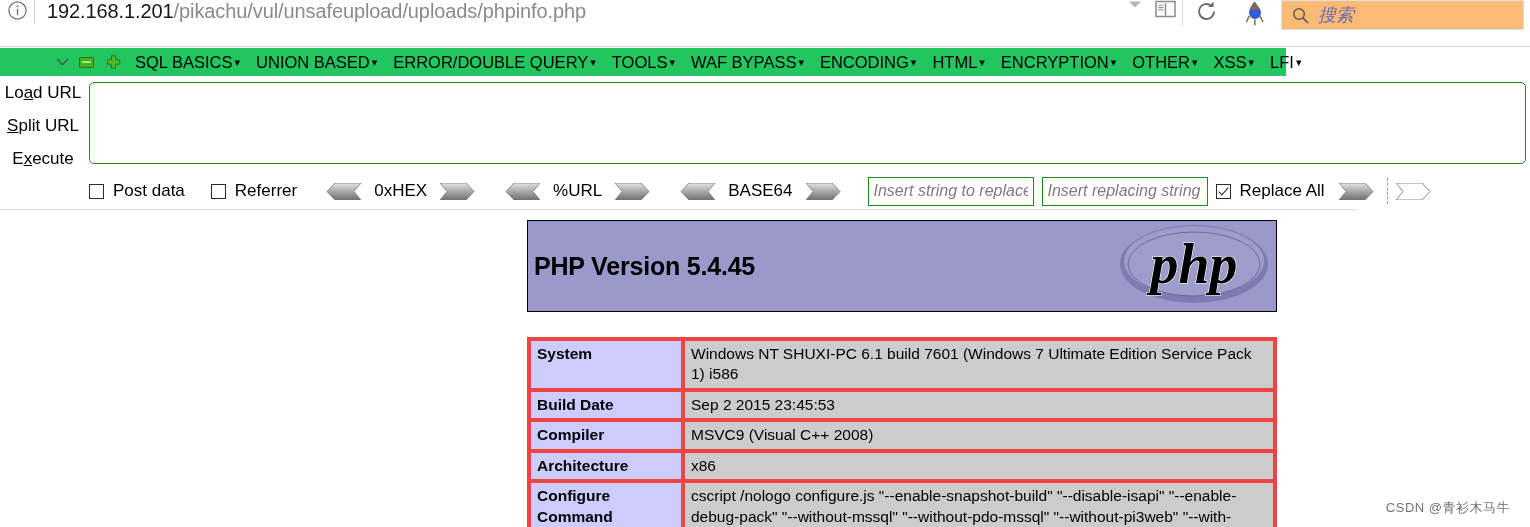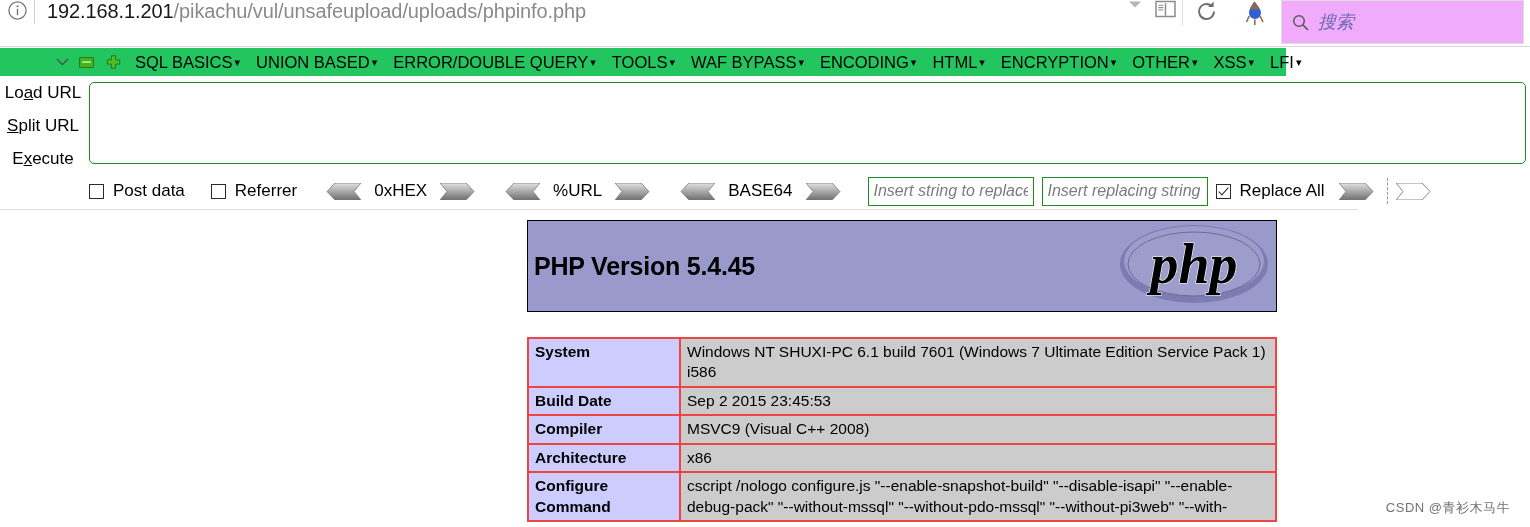--- a/index.html
+++ b/index.html
@@ -76,24 +76,24 @@
     display: flex; align-items: center; justify-content: center;
   }
   .ext-icon {
     flex: 0 0 auto;
     width: 52px;
     display: flex; align-items: center; justify-content: center;
   }
   .searchbox {
     flex: 0 0 auto;
     width: 243px;
-    height: 44px;
+    height: 30px;
     margin-right: 6px;
     border: 1px solid #dedede;
-    background: #f0abfc;
+    background: #fdba74;
     display: flex;
     align-items: center;
     box-sizing: border-box;
   }
   .searchbox .sicon { padding: 0 9px 0 10px; display:flex; align-items:center;}
   .search-input {
     border: none;
     outline: none;
     background: transparent;
     font-family: "Liberation Sans", sans-serif;
@@ -297,21 +297,21 @@
     flex: 0 0 auto;
   }
   .php-table {
     position: absolute;
     left: 527px; top: 127px;
     width: 750px;
     border-collapse: collapse;
     font-size: 15.5px;
   }
   .php-table td {
-    border: 2px solid #ef4444;
+    border: 4px solid #ef4444;
     padding: 3px 6px;
     vertical-align: top;
     line-height: 1.32;
   }
   .php-table td.k {
     background: #ccccff;
     font-weight: bold;
     width: 138px;
     white-space: normal;
   }

